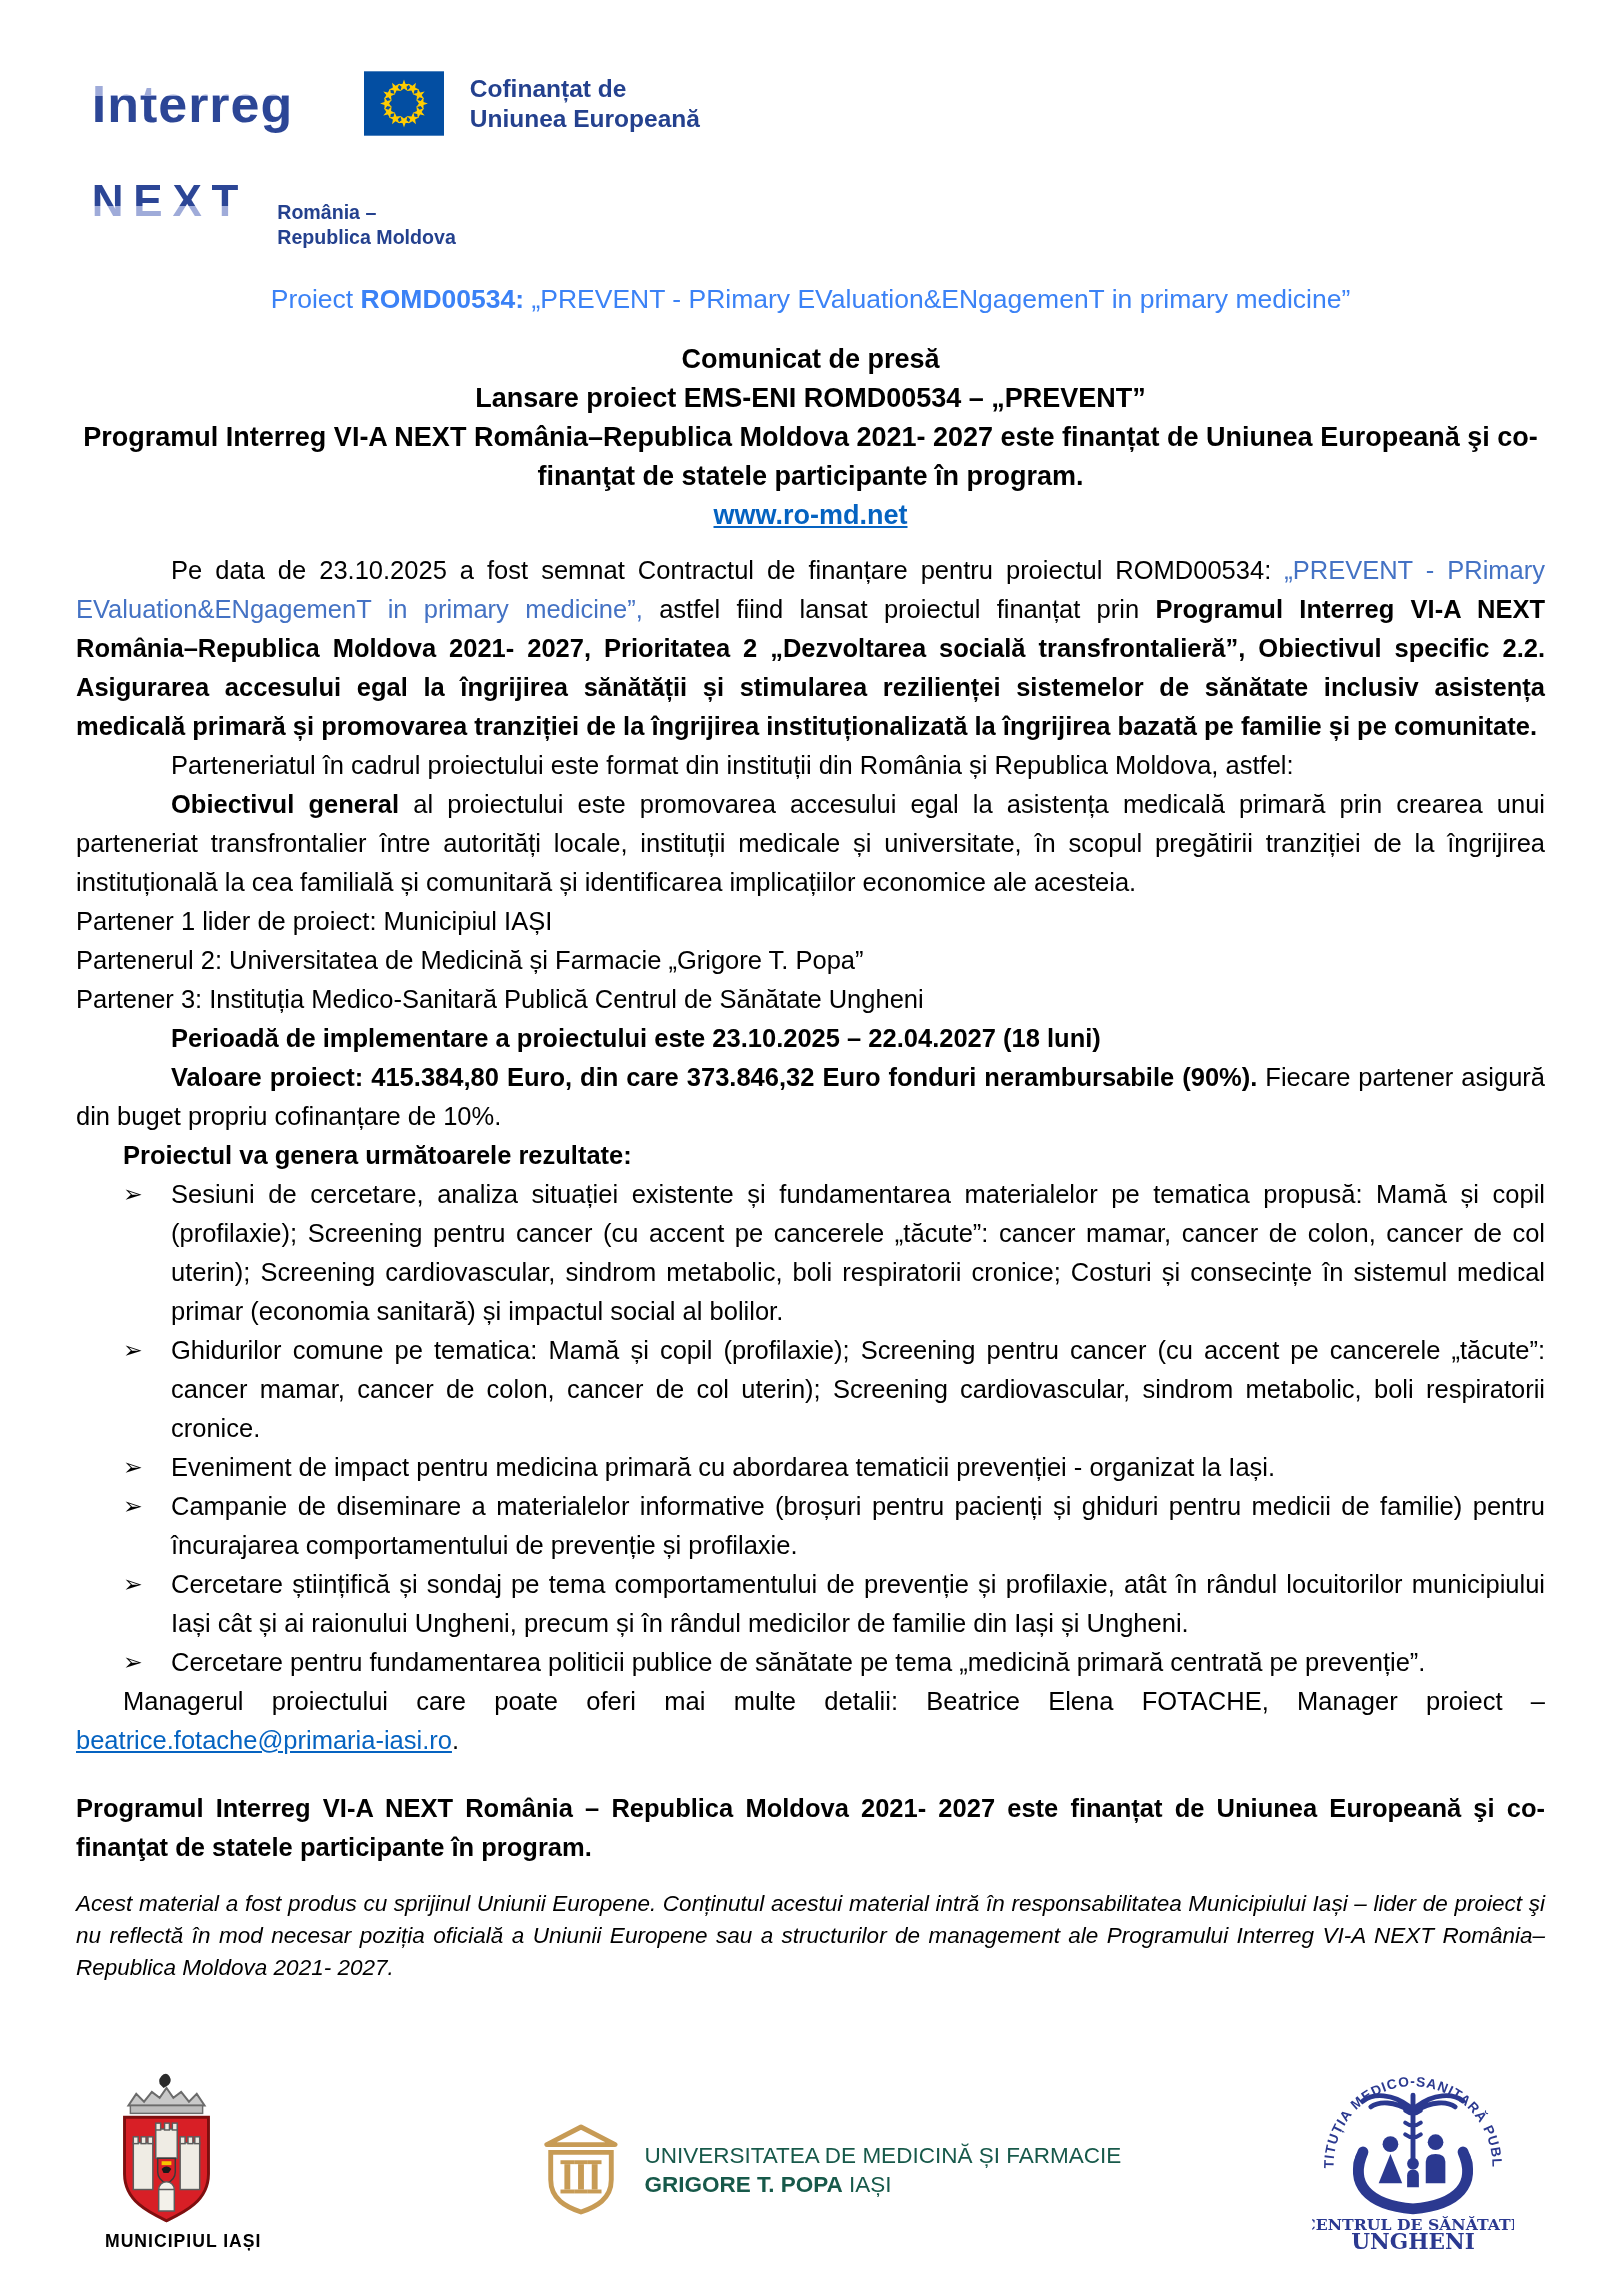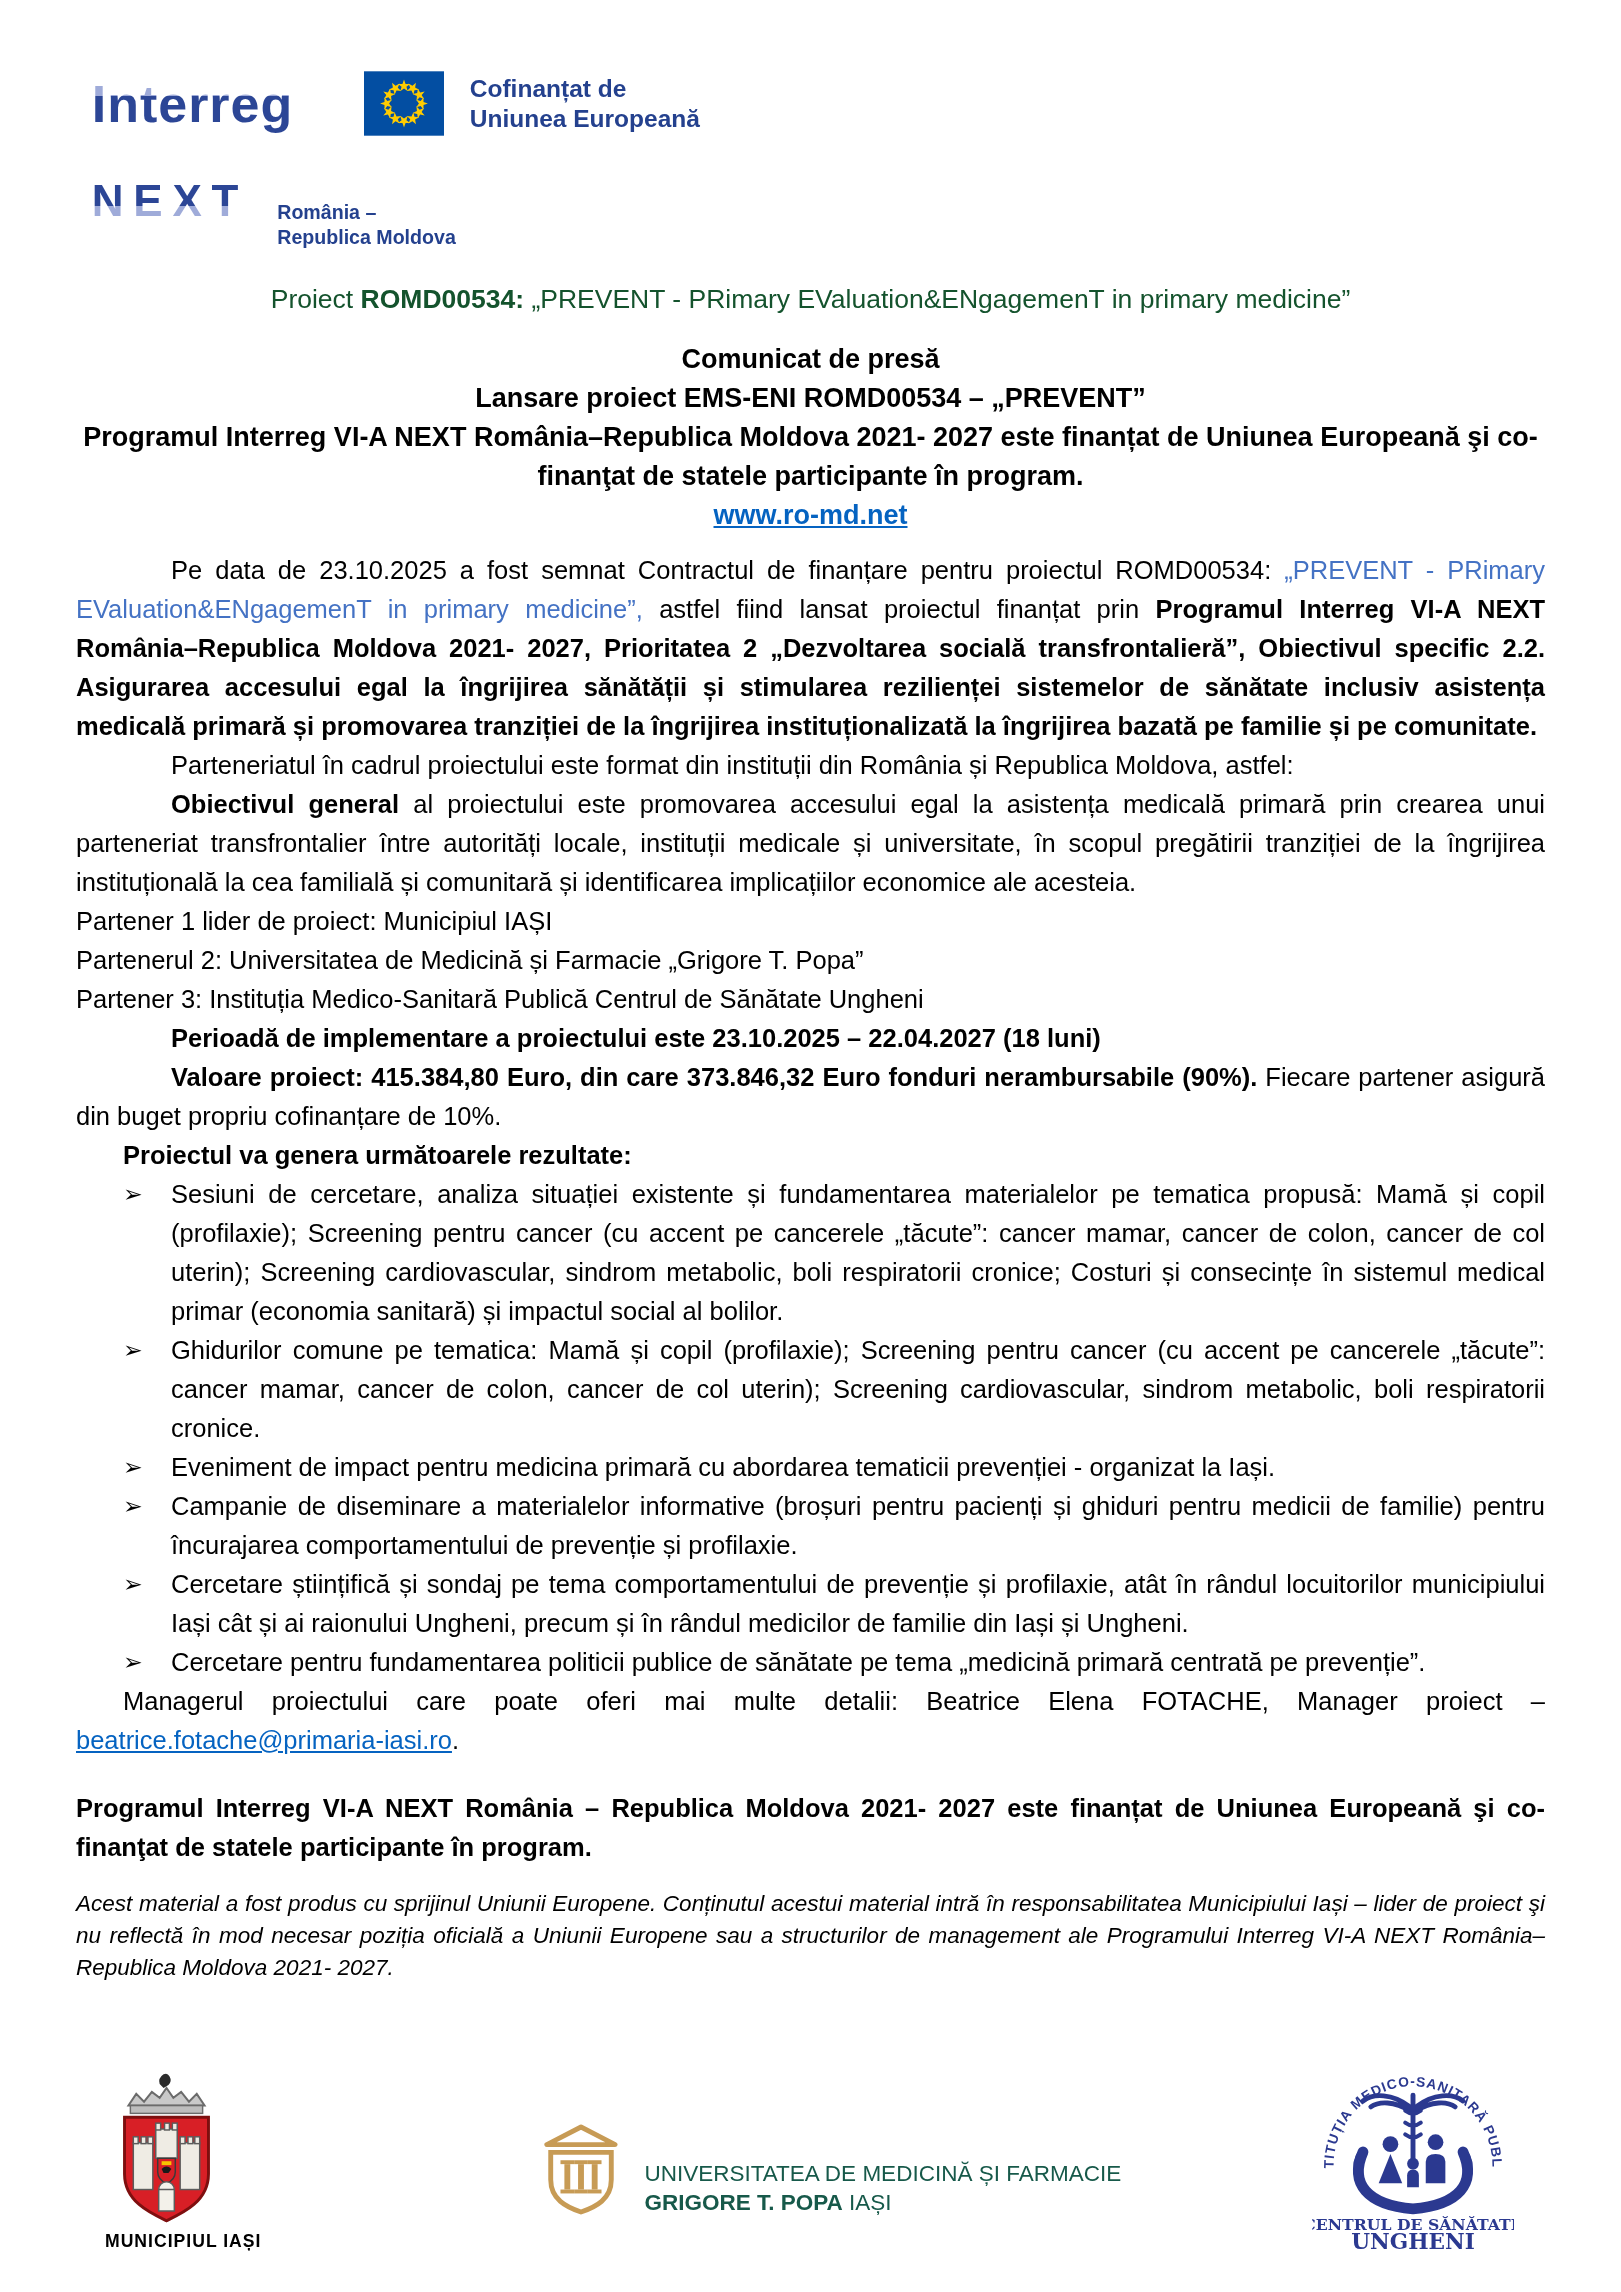--- a/index.html
+++ b/index.html
@@ -29,21 +29,21 @@
       -webkit-background-clip:text; background-clip:text; color:transparent;
     }
   }
   .eu-block { display:flex; align-items:center; margin-left:71px; }
   .eu-flag { width:80px; height:65px; display:block; }
   .cofinance { margin-left:25.5px; font-size:24.5px; font-weight:700; color:#24418E; line-height:30px; }
   .logo-row2 { margin-top:15.7px; display:flex; align-items:center; }
   .program-name { margin-left:29px; font-size:19.6px; font-weight:700; color:#24418E; line-height:25.5px;margin-top:48px; }
 
   
-  .project-line { margin-top:33px; text-align:center; font-size:26.5px; color:#14532d; }
+  .project-line { margin-top:33px; text-align:center; font-size:26.5px; color:#3b82f6; }
   .project-line b { font-weight:700; }
   .title-block { margin-top:25.5px; text-align:center; font-size:27px; font-weight:700; line-height:39px; }
   .website a { color:#0563C1; text-decoration:underline; font-weight:700; }
 
   
   .body-text { margin-top:15.7px; font-size:25.5px; line-height:39px; text-align:justify; }
   .ind { text-indent:95px; }
   .ind-s { text-indent:47px; }
   .accent { color:#4472C4; }
   b, .bold { font-weight:700; }
@@ -52,21 +52,21 @@
   ul.results li { position:relative; padding-left:95px; text-align:justify; }
   ul.results li .marker { position:absolute; left:47px; top:0; font-size:23.5px; }
   .email-link { color:#0563C1; text-decoration:underline; }
   .funding { margin-top:29px; font-size:25.5px; font-weight:700; line-height:39px; text-align:justify; }
   .disclaimer { margin-top:21.6px; font-size:22.5px; font-style:italic; line-height:32px; text-align:justify; }
 
   
   .footer { margin-top:auto; padding:9.8px 29px 25.5px 29px; display:flex; justify-content:space-between; align-items:flex-end; }
   .iasi-block { display:flex; flex-direction:column; align-items:flex-start; width:245px; }
   .iasi-label { margin-top:3.9px; font-size:17.6px; font-weight:700; letter-spacing:1px; }
-  .umf-block { display:flex; align-items:flex-end; margin-bottom:35px; }
+  .umf-block { display:flex; align-items:center; margin-bottom:35px; }
   .umf-text { margin-left:21.6px; color:#17594A; font-size:22.5px; line-height:29px; }
   .umf-text .l2 { font-size:22.5px; }
   .ungheni-block { width:206px; display:flex; justify-content:center; }
 </style>
 </head>
 <body>
 
 <div class="page">
 
   <div class="logo-area">

